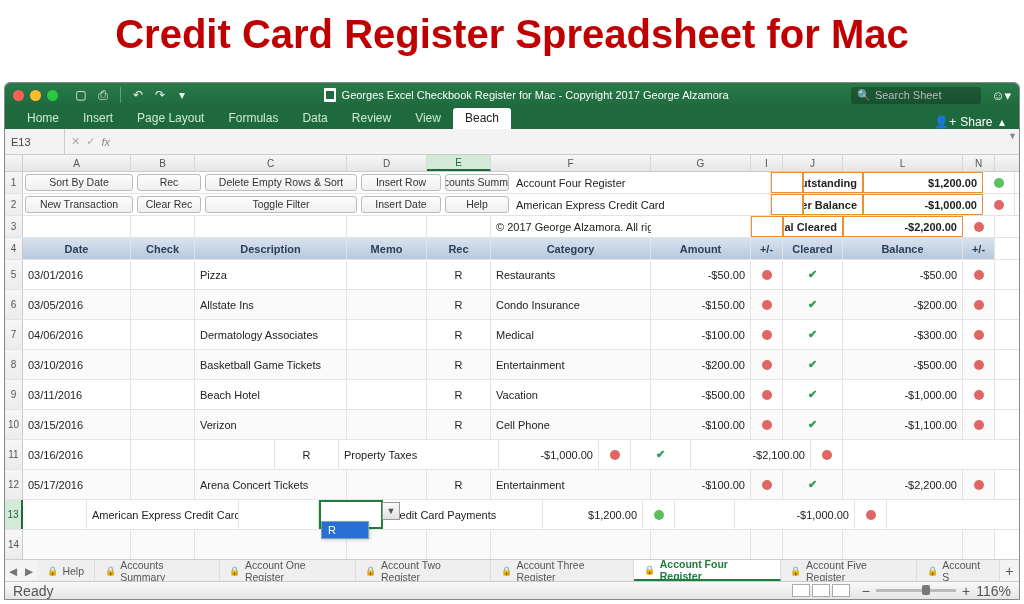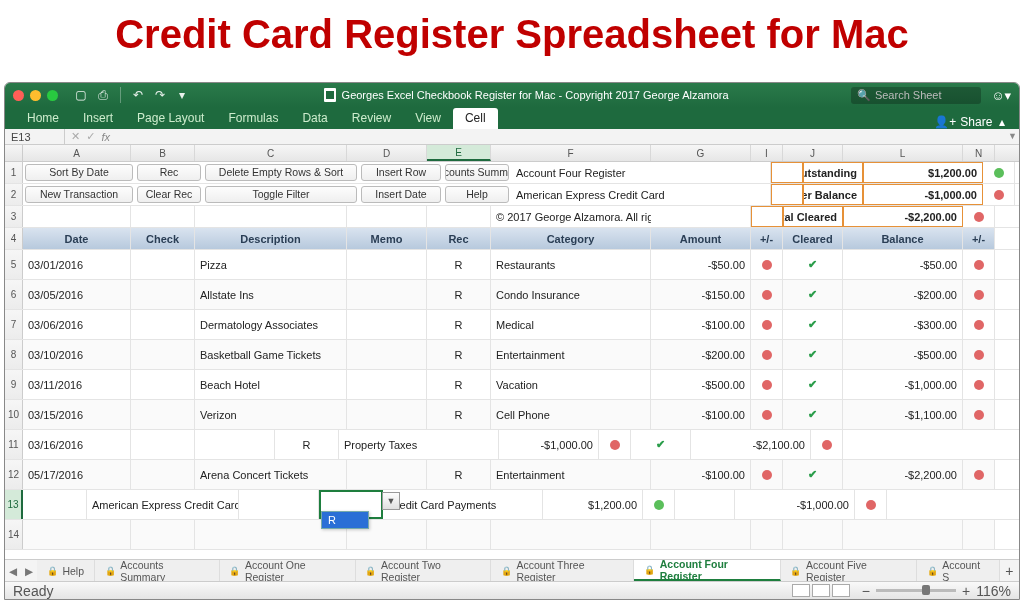--- a/index.html
+++ b/index.html
@@ -16,21 +16,21 @@
 .sep { width:1px; height:16px; background:rgba(255,255,255,.3); margin:0 4px;}
 .title-center { flex:1; text-align:center; display:flex; align-items:center; justify-content:center; gap:6px;}
 .xlsx-icon { width:12px; height:14px; background:#fff; border-radius:1px; position:relative; }
 .xlsx-icon:after{content:"";position:absolute;left:2px;right:2px;top:3px;height:8px;background:#1e6a3e;}
 .search-box { display:flex; align-items:center; gap:4px; background:rgba(0,0,0,.25); border-radius:3px; padding:2px 6px; width:130px; color:#bbb; font-size:11px;}
 .smiley { margin-left:10px; font-size:13px;}
 .ribbon-tabs { background:#1e6a3e; height:22px; display:flex; align-items:flex-end; color:#cdeccd; font-size:12px; padding:0 10px;}
 .rtab { padding:3px 12px 4px; cursor:default;}
 .rtab.active { background:#fff; color:#222; border-radius:3px 3px 0 0;}
 .share { margin-left:auto; display:flex; align-items:center; gap:4px; font-size:12px; color:#fff; padding-right:4px;}
-.formula-row { background:#f3f3f3; height:16px; display:flex; border-bottom:1px solid #ccc; font-size:11px;}
+.formula-row { background:#f3f3f3; height:26px; display:flex; border-bottom:1px solid #ccc; font-size:11px;}
 .name-box { width:60px; padding:0 6px; border-right:1px solid #ccc; height:100%; display:flex; align-items:center; color:#444;}
 .fx-area { display:flex; align-items:center; gap:6px; padding:0 6px; color:#888;}
 .grid { position:relative; flex:1; overflow:hidden; background:#fff; }
 .colhdr { display:flex; height:17px; background:linear-gradient(#f6f6f6,#e6e6e6); border-bottom:1px solid #ccc; font-size:10px; color:#555;}
 .colhdr .corner { width:18px; border-right:1px solid #ccc;}
 .ch { border-right:1px solid #d8d8d8; display:flex; align-items:center; justify-content:center;}
 .ch.active { background:#d4ead9; color:#1e6a3e; border-bottom:2px solid #1e6a3e;}
 .rows { position:relative; }
 .row { display:flex; border-bottom:1px solid #e4e4e4; height:30px; }
 .rh { width:18px; background:linear-gradient(#f6f6f6,#ececec); border-right:1px solid #ccc; font-size:10px; color:#555; display:flex; align-items:center; justify-content:center;}
@@ -102,21 +102,21 @@
   </div>
 
   <div class="ribbon-tabs" id="ribbon">
         <div class="rtab">Home</div>
         <div class="rtab">Insert</div>
         <div class="rtab">Page Layout</div>
         <div class="rtab">Formulas</div>
         <div class="rtab">Data</div>
         <div class="rtab">Review</div>
         <div class="rtab">View</div>
-        <div class="rtab active">Cell</div>
+        <div class="rtab active">Beach</div>
         <div class="share"><span>👤+</span> Share &nbsp;▴</div>
       </div>
 
   <div class="formula-row" style="position:relative;">
     <div class="name-box">E13</div>
     <div class="fx-area">
       <span style="color:#aaa;">✕</span>
       <span style="color:#aaa;">✓</span>
       <span style="font-style:italic;">fx</span>
     </div>
@@ -236,21 +236,21 @@
             <div class="cell cJ" style="justify-content:center;">
               <span class="chk">✔</span>
             </div>
             <div class="cell cL amtneg">-$200.00</div>
             <div class="cell cN">
               <div class="dot red"></div>
             </div>
           </div>
           <div class="row data-row">
             <div class="rh">7</div>
-            <div class="cell cA">03/06/2016</div>
+            <div class="cell cA">04/06/2016</div>
             <div class="cell cB"></div>
             <div class="cell cC">Dermatology Associates</div>
             <div class="cell cD"></div>
             <div class="cell cE" style="justify-content:center;">R</div>
             <div class="cell cF">Medical</div>
             <div class="cell cG amtneg">-$100.00</div>
             <div class="cell cI">
               <div class="dot red"></div>
             </div>
             <div class="cell cJ" style="justify-content:center;">

